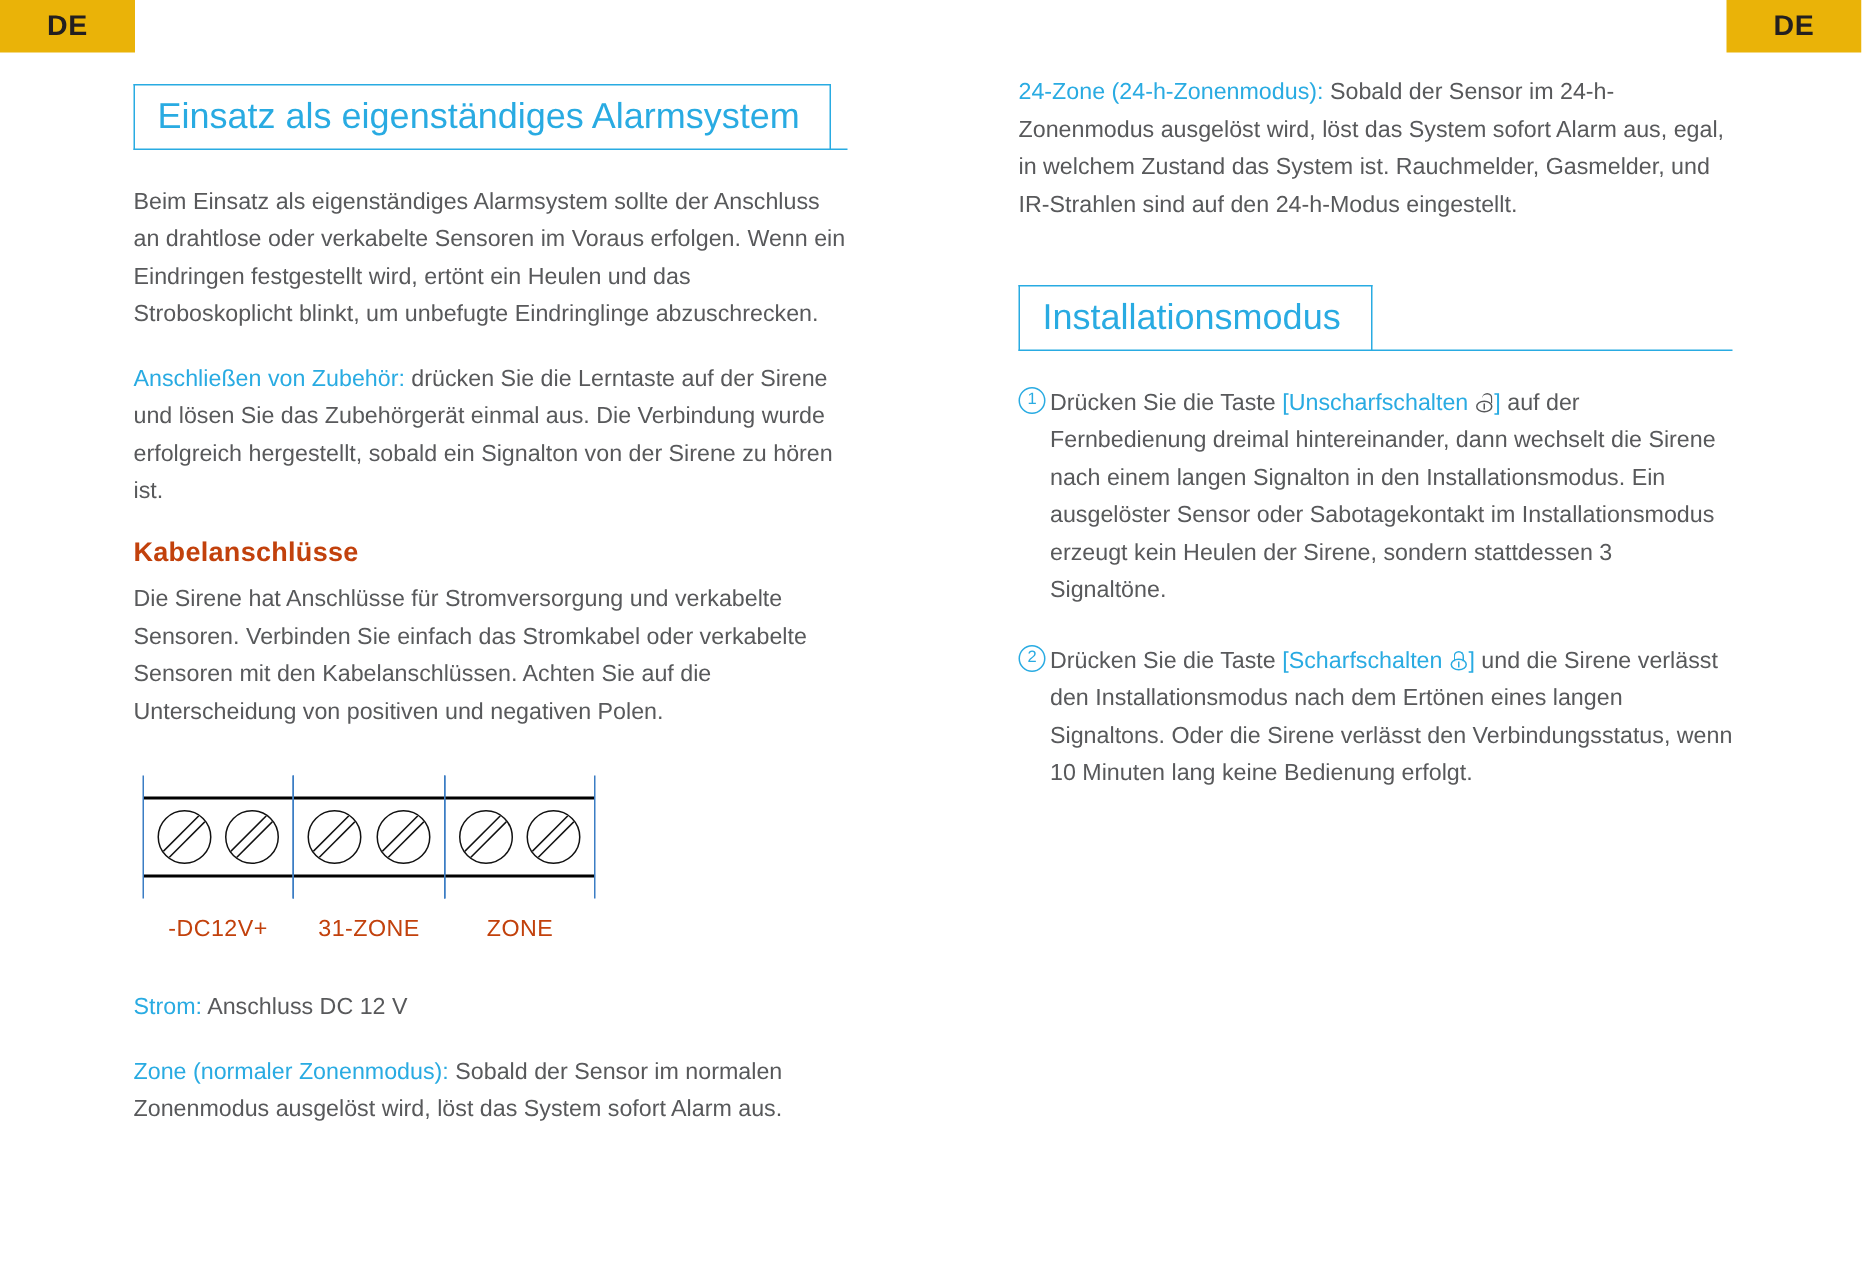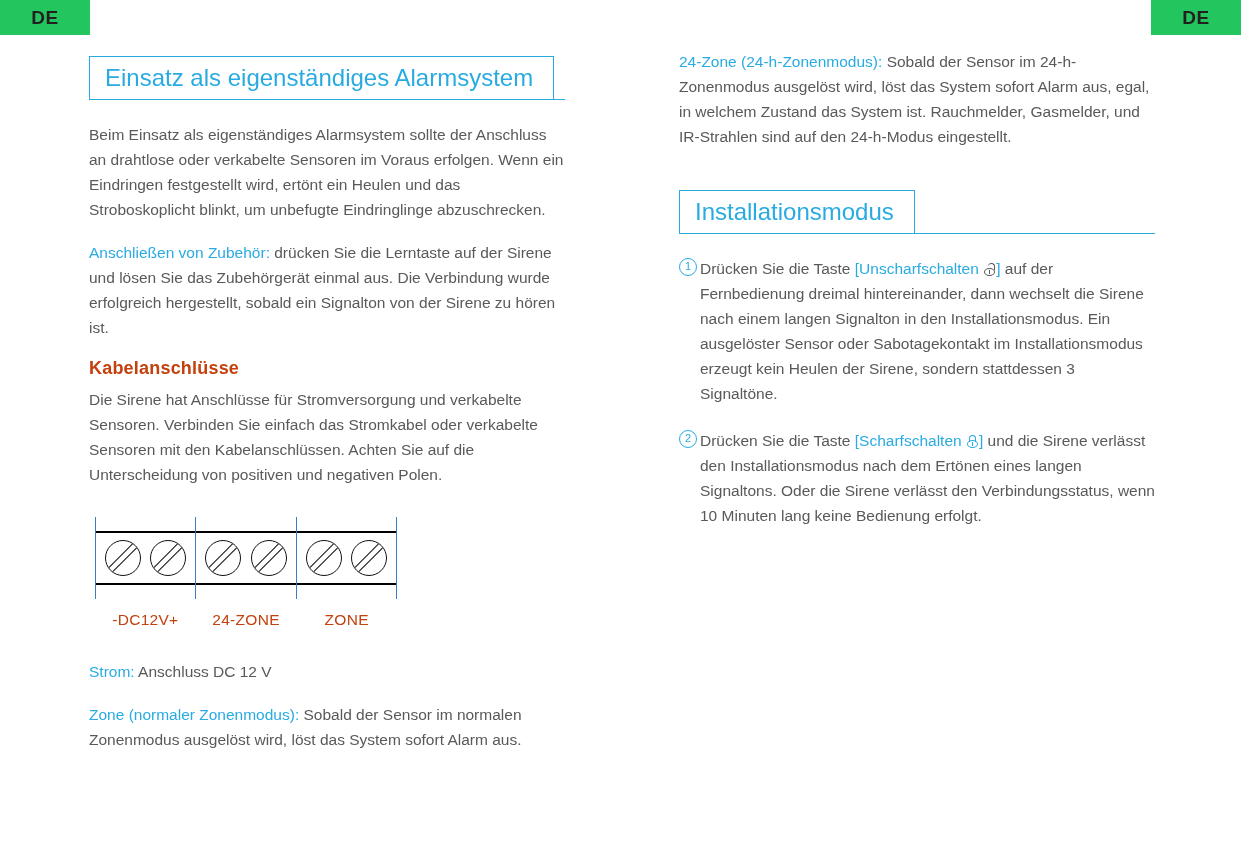--- a/index.html
+++ b/index.html
@@ -15,21 +15,21 @@
     color: #58595b;
     overflow: hidden;
   }
 
   
   .lang-tab {
     position: absolute;
     top: 0;
     width: 90px;
     height: 35px;
-    background: #22c55e;
+    background: #eab308;
     display: flex;
     align-items: center;
     justify-content: center;
   }
   .lang-tab.left  { left: 0; }
   .lang-tab.right { right: 0; }
   .lang-tab span {
     font-size: 19px;
     font-weight: bold;
     color: #231f20;
@@ -275,21 +275,21 @@
         <div class="tband top"></div>
         <div class="screws">
           <div class="screw"></div>
           <div class="screw"></div>
         </div>
         <div class="tband bottom"></div>
       </div>
     </div>
     <div class="tlabels">
       <div>-DC12V+</div>
-      <div>24-ZONE</div>
+      <div>31-ZONE</div>
       <div>ZONE</div>
     </div>
 
     <p class="body" style="margin-top:30px"><span class="hl">Strom:</span><span> Anschluss DC 12 V</span></p>
 
     <p class="body"><span class="hl">Zone (normaler Zonenmodus):</span><span> Sobald der Sensor im normalen Zonenmodus ausgelöst wird, löst das System sofort Alarm aus.</span></p>
 
   </div>
 
   <div class="col col-right">

